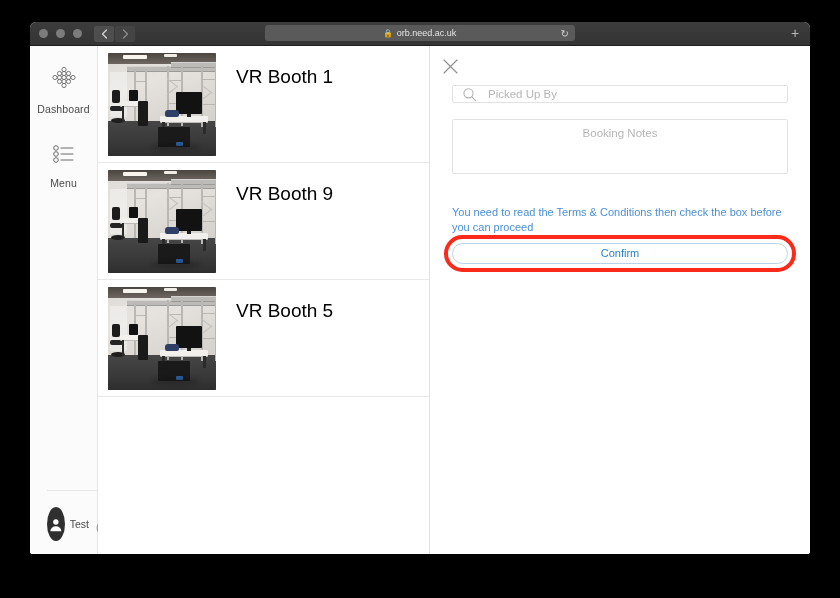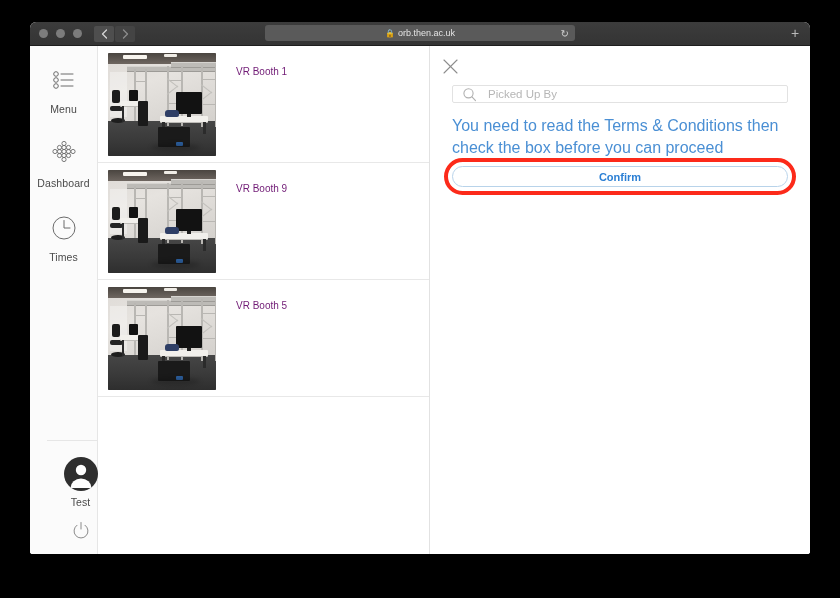--- a/index.html
+++ b/index.html
@@ -164,21 +164,21 @@
   .nav-item.active .nav-label { color: #4a90d9; }
 
   .sidebar-spacer { flex: 1 1 auto; }
 
   .sidebar-bottom {
     width: 100%;
     border-top: 1px solid #e6e6e6;
     padding-top: 16px;
     padding-bottom: 14px;
     display: flex;
-    flex-direction: column;
+    flex-direction: row;
     align-items: center;
     gap: 5px;
     margin-left: 34px;
   }
   .avatar {
     width: 34px;
     height: 34px;
     border-radius: 50%;
     background: #2f2f2f;
     display: flex;
@@ -223,22 +223,22 @@
     height: 103px;
     flex: 0 0 108px;
     border-radius: 1px;
     overflow: hidden;
     position: relative;
     background: #6e6e6e;
   }
   .row-title {
     margin-left: 20px;
     margin-top: 13px;
-    font-size: 10px;
-    color: #701a75;
+    font-size: 19px;
+    color: #000000;
   }
 
   
   .photo { position: absolute; inset: 0; overflow: hidden; }
   .ph-wall {
     position: absolute; left: 0; top: 0; right: 0; height: 66%;
     background: linear-gradient(160deg, #dedad6 0%, #e6e3df 40%, #d4d1cd 100%);
   }
   .ph-ceil {
     position: absolute; left: 0; top: 0; right: 0; height: 11%;
@@ -396,22 +396,22 @@
     outline: none;
     font-family: "Liberation Sans", sans-serif;
     font-size: 11.5px;
     color: #3c3c3c;
     text-align: center;
     padding-top: 7px;
   }
   .field-notes::placeholder { color: #b6b6b6; }
 
   .warn-text {
-    margin-top: 12px;
-    font-size: 16px;
+    margin-top: 27px;
+    font-size: 11px;
     line-height: 1.35;
     color: #4a8fd4;
   }
 
   .tc-row {
     margin-top: 18px;
     display: flex;
     align-items: center;
     justify-content: space-between;
   }
@@ -434,21 +434,20 @@
     width: 13px;
     height: 13px;
     border-radius: 50%;
     background: #ffffff;
     box-shadow: 0 1px 1px rgba(0,0,0,0.2);
   }
 
   .confirm-wrap {
     position: relative;
     margin-top: 8px;
-    font-weight: bold;
   }
   .confirm-btn {
     width: 100%;
     height: 21px;
     border: 1px solid #b8d3ea;
     border-radius: 11px;
     background: #ffffff;
     color: #2b7fd4;
     font-family: "Liberation Sans", sans-serif;
     font-size: 11px;
@@ -489,46 +488,30 @@
         </div>
         <div class="nav-btn forward">
           <svg width="7" height="10" viewBox="0 0 7 10">
             <path d="M1.5 1 L5.5 5 L1.5 9" fill="none" stroke="#8d8d8d" stroke-width="1.3" stroke-linecap="round" stroke-linejoin="round"></path>
           </svg>
         </div>
       </div>
 
       <div class="urlbar">
         <span class="lock">🔒</span>
-        <span>orb.then.ac.uk</span>
+        <span>orb.need.ac.uk</span>
         <span class="reload">↻</span>
       </div>
 
       <div class="newtab-btn">+</div>
     </div>
 
     <div class="app">
 
       <div class="sidebar">
-
-        <div class="nav-item">
-          <span class="nav-icon">
-            <svg width="30" height="30" viewBox="0 0 30 30">
-              <g fill="none" stroke="#6b6b6b" stroke-width="1">
-                <circle cx="7" cy="9" r="2.3"></circle>
-                  <line x1="12" y1="9" x2="24" y2="9" stroke-linecap="round"></line>
-                <circle cx="7" cy="15" r="2.3"></circle>
-                  <line x1="12" y1="15" x2="24" y2="15" stroke-linecap="round"></line>
-                <circle cx="7" cy="21" r="2.3"></circle>
-                  <line x1="12" y1="21" x2="24" y2="21" stroke-linecap="round"></line>
-              </g>
-            </svg>
-          </span>
-          <span class="nav-label">Menu</span>
-        </div>
 
         <div class="nav-item">
           <span class="nav-icon">
             <svg width="30" height="30" viewBox="0 0 30 30">
               <g fill="none" stroke="#6b6b6b" stroke-width="0.9">
                 <circle cx="15" cy="4.5" r="2.1"></circle>
                 <circle cx="10.5" cy="8.5" r="2.1"></circle>
                   <circle cx="15" cy="8.5" r="2.1"></circle>
                   <circle cx="19.5" cy="8.5" r="2.1"></circle>
                 <circle cx="6" cy="12.5" r="2.1"></circle>
@@ -543,27 +526,32 @@
               </g>
             </svg>
           </span>
           <span class="nav-label">Dashboard</span>
         </div>
 
         <div class="nav-item">
           <span class="nav-icon">
             <svg width="30" height="30" viewBox="0 0 30 30">
               <g fill="none" stroke="#6b6b6b" stroke-width="1">
-                <circle cx="15" cy="15" r="11"></circle>
-                <path d="M15 7.5 L15 15 L21 15" stroke-linecap="round" stroke-linejoin="round"></path>
+                <circle cx="7" cy="9" r="2.3"></circle>
+                  <line x1="12" y1="9" x2="24" y2="9" stroke-linecap="round"></line>
+                <circle cx="7" cy="15" r="2.3"></circle>
+                  <line x1="12" y1="15" x2="24" y2="15" stroke-linecap="round"></line>
+                <circle cx="7" cy="21" r="2.3"></circle>
+                  <line x1="12" y1="21" x2="24" y2="21" stroke-linecap="round"></line>
               </g>
             </svg>
           </span>
-          <span class="nav-label">Times</span>
-        </div>
+          <span class="nav-label">Menu</span>
+        </div>
+
 
 
         <div class="sidebar-spacer"></div>
 
         <div class="sidebar-bottom">
           <div class="avatar">
             <svg width="34" height="34" viewBox="0 0 34 34">
               <circle cx="17" cy="13" r="5.2" fill="#ffffff"></circle>
               <path d="M6.5 31 a10.5 9.5 0 0 1 21 0 z" fill="#ffffff"></path>
             </svg>
@@ -717,20 +705,21 @@
             <svg width="15" height="15" viewBox="0 0 15 15">
               <g fill="none" stroke="#b0b0b0" stroke-width="1.1" stroke-linecap="round">
                 <circle cx="6.5" cy="6.3" r="4.6"></circle>
                 <line x1="10" y1="9.8" x2="13.5" y2="13.6"></line>
               </g>
             </svg>
           </span>
           <input class="sinput" type="text" placeholder="Picked Up By" style="">
         </div>
 
+        <textarea class="field-notes" placeholder="Booking Notes" style=""></textarea>
 
         <div class="warn-text">You need to read the Terms &amp; Conditions then check the box before you can proceed</div>
 
 
         <div class="confirm-wrap">
           <div class="confirm-btn">Confirm</div>
           <div class="annotation-ring"></div>
         </div>
 
       </div>

